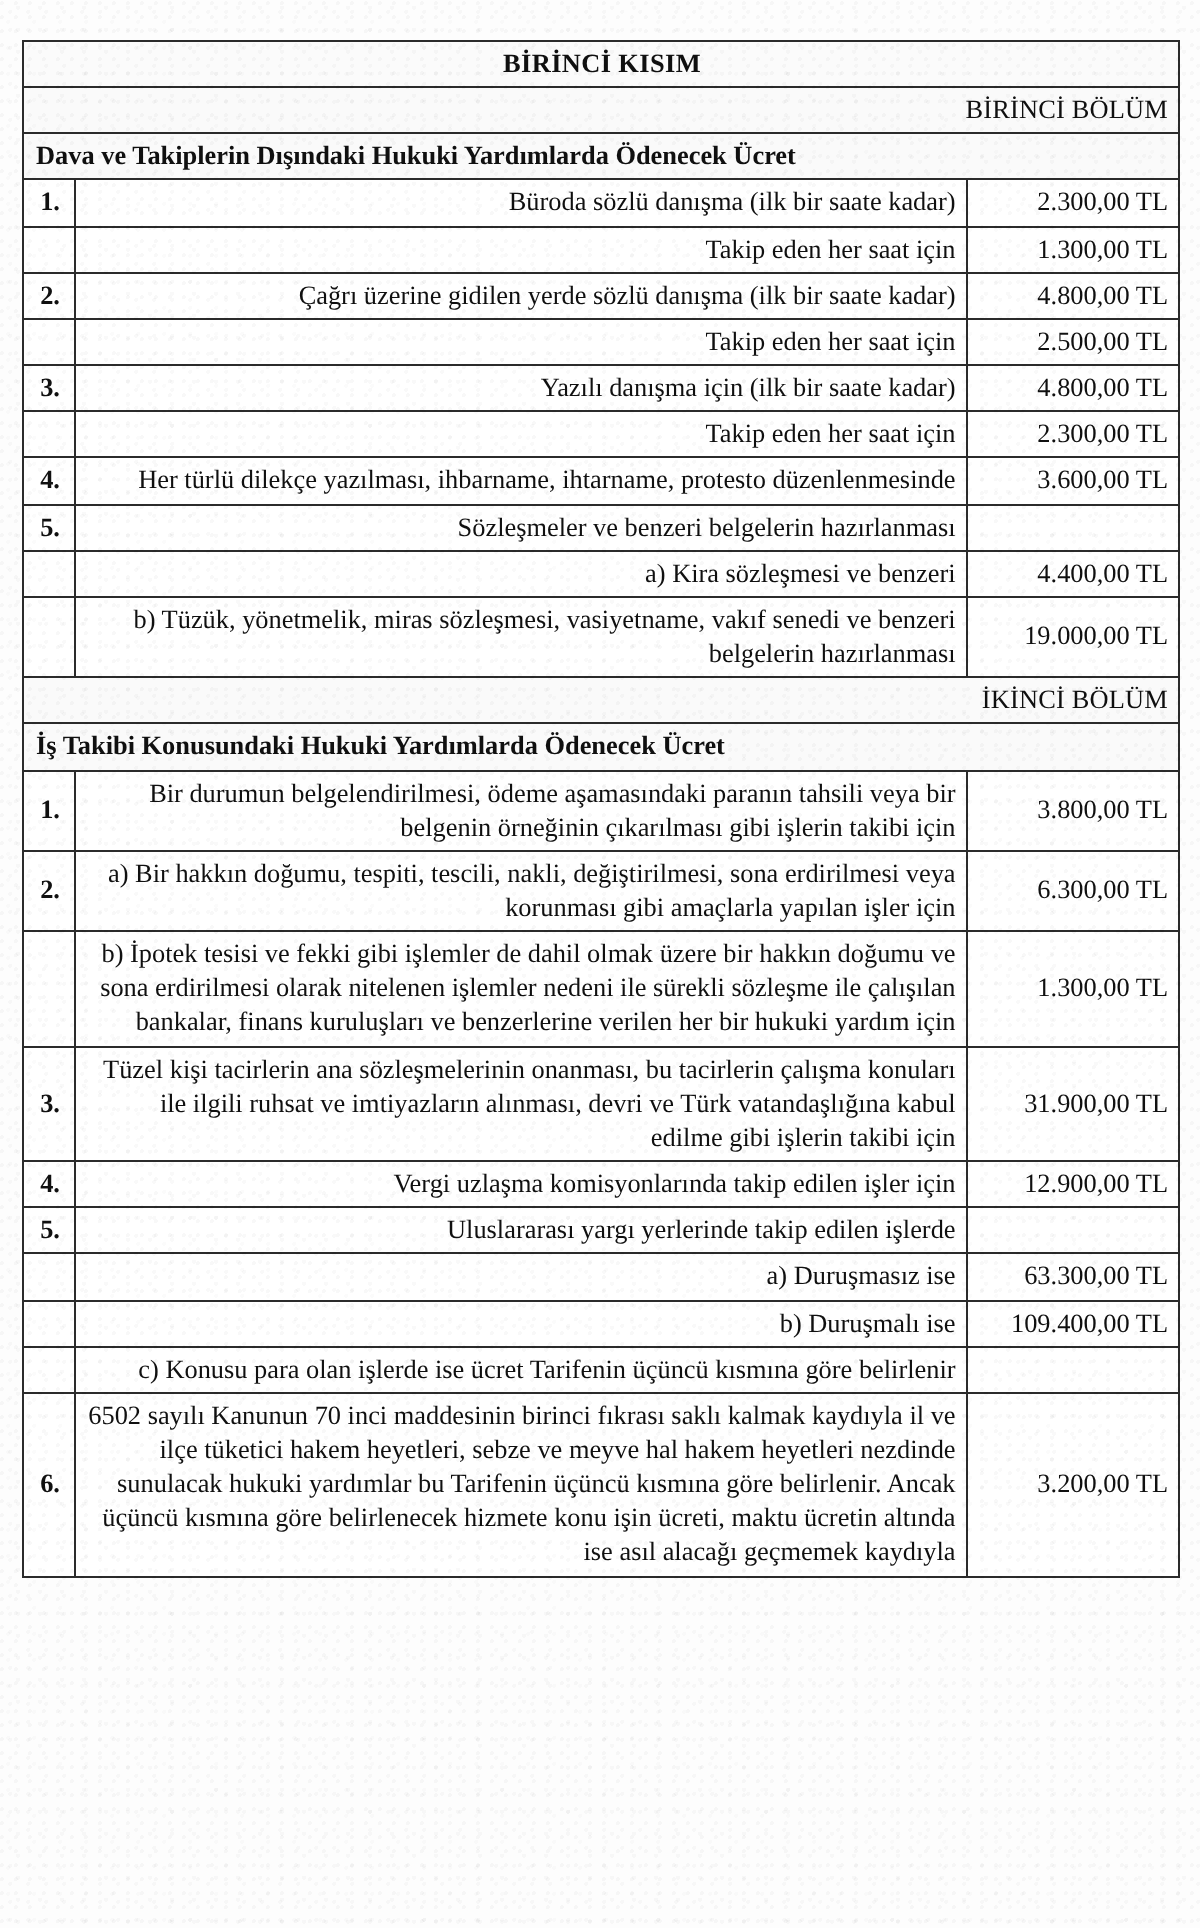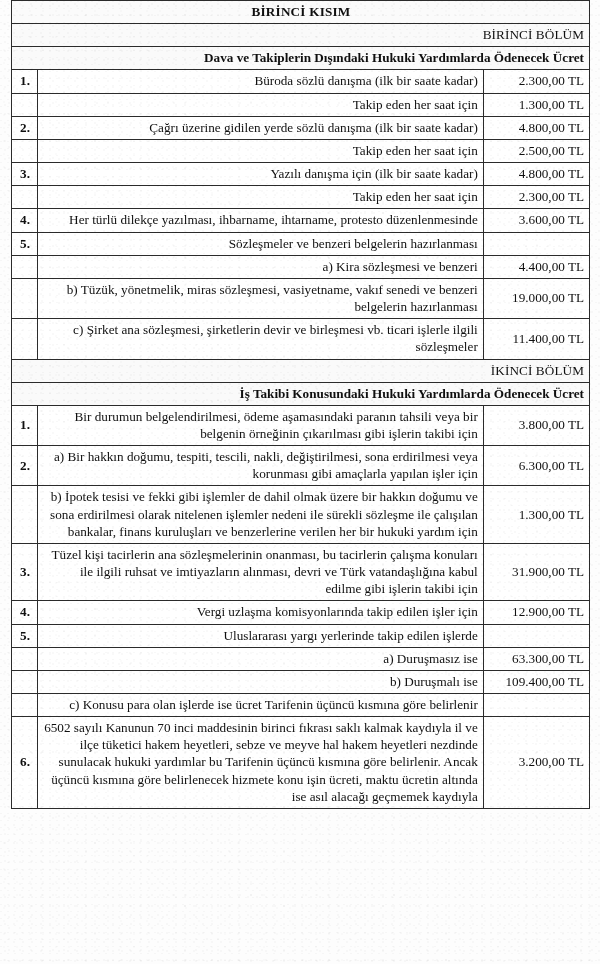--- a/index.html
+++ b/index.html
@@ -36,21 +36,21 @@
       radial-gradient(circle at 82% 35%, rgba(0,0,0,0.03) 0 1px, transparent 1px),
       radial-gradient(circle at 31% 84%, rgba(0,0,0,0.025) 0 1px, transparent 1px);
     background-size: 7px 7px, 9px 9px, 11px 11px, 13px 13px;
     opacity: 0.8;
     z-index: 5;
   }
 
   table.tarife {
     position: absolute;
     left: 11px;
-    top: 0;
+    top: 20px;
     width: 579px;
     border-collapse: collapse;
     table-layout: fixed;
     background: #ffffff;
   }
 
   table.tarife td {
     border: 1px solid #2b2b2b;
     vertical-align: middle;
     padding: 2px 5px 3px 6px;
@@ -91,21 +91,21 @@
   }
   td.section-title {
     text-align: right;
     font-weight: normal;
     font-size: 14.4px;
     letter-spacing: 0.1px;
     padding: 3px 4px 4px;
     background: #fafafa;
   }
   td.section-sub {
-    text-align: right;
+    text-align: left;
     font-weight: bold;
     font-size: 13.6px;
     padding: 5px 4px 6px;
     background: #fafafa;
   }
 
   td.tall-pad { padding-top: 6px; padding-bottom: 7px; margin-top: 33px; }
   td.tall-pad2 { padding-top: 9px; padding-bottom: 10px; }
   td.tall-pad3 { padding-top: 14px; padding-bottom: 15px; margin-left: 28px; }
 </style>
@@ -176,25 +176,20 @@
       <tr>
         <td class="no"></td>
         <td class="desc">a) Kira sözleşmesi ve benzeri</td>
         <td class="fee">4.400,00 TL</td>
       </tr>
       <tr>
         <td class="no"></td>
         <td class="desc">b) Tüzük, yönetmelik, miras sözleşmesi, vasiyetname, vakıf senedi ve benzeri belgelerin hazırlanması</td>
         <td class="fee">19.000,00 TL</td>
       </tr>
-      <tr>
-        <td class="no"></td>
-        <td class="desc">c) Şirket ana sözleşmesi, şirketlerin devir ve birleşmesi vb. ticari işlerle ilgili sözleşmeler</td>
-        <td class="fee">11.400,00 TL</td>
-      </tr>
 
       <tr>
         <td class="section-title tall-pad" colspan="3">İKİNCİ BÖLÜM</td>
       </tr>
       <tr>
         <td class="section-sub tall-pad2" colspan="3">İş Takibi Konusundaki Hukuki Yardımlarda Ödenecek Ücret</td>
       </tr>
 
       <tr>
         <td class="no">1.</td>

